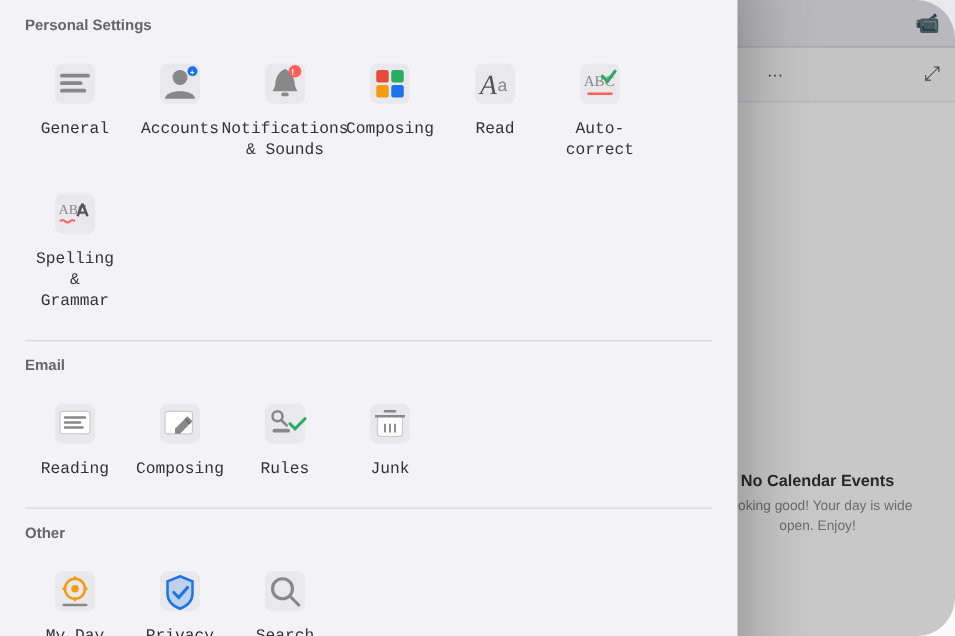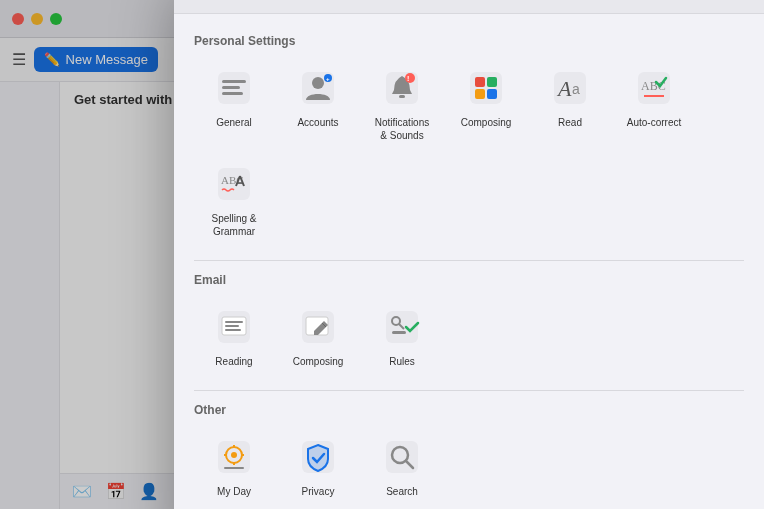--- a/index.html
+++ b/index.html
@@ -157,22 +157,23 @@
       color: #555;
     }
 
     
     .modal-overlay {
       position: absolute;
       top: 0; left: 0; right: 0; bottom: 0;
       background: rgba(0,0,0,0.2);
       display: flex;
       align-items: center;
-      justify-content: flex-end;
+      justify-content: flex-start;
       z-index: 100;
+      border-radius: 31px;
     }
 
     
     .prefs-dialog {
       width: 590px;
       background: #f2f2f7;
       border-radius: 12px;
       box-shadow: 0 20px 60px rgba(0,0,0,0.35);
       overflow: hidden;
     }
@@ -214,24 +215,25 @@
       gap: 6px;
     }
     .prefs-icon {
       width: 44px;
       height: 44px;
       display: flex;
       align-items: center;
       justify-content: center;
     }
     .prefs-item-label {
-      font-size: 10px;
+      font-size: 13px;
       color: #333;
       text-align: center;
       line-height: 1.3;
+      font-family: Liberation Mono, monospace;
     }
 
     
     .section-divider {
       border: none;
       border-top: 1px solid #d8d8dd;
       margin: 4px 0 12px;
     }
   </style>
 </head>
@@ -453,20 +455,34 @@
                 <rect x="4" y="4" width="32" height="32" rx="6" fill="#e8e8ed"></rect>
                 <circle cx="14" cy="14" r="4" fill="none" stroke="#888" stroke-width="2"></circle>
                 <line x1="17" y1="17" x2="22" y2="22" stroke="#888" stroke-width="2"></line>
                 <path d="M24 20 L28 24 L36 16" stroke="#27ae60" stroke-width="2.5" fill="none" stroke-linecap="round"></path>
                 <rect x="10" y="24" width="14" height="3" rx="1.5" fill="#888"></rect>
               </svg>
             </div>
             <span class="prefs-item-label">Rules</span>
           </div>
 
+          <div class="prefs-item">
+            <div class="prefs-icon">
+              <svg width="40" height="40" viewBox="0 0 40 40">
+                <rect x="4" y="4" width="32" height="32" rx="6" fill="#e8e8ed"></rect>
+                <rect x="10" y="14" width="20" height="16" rx="2" fill="white" stroke="#ccc"></rect>
+                <line x1="8" y1="14" x2="32" y2="14" stroke="#888" stroke-width="2"></line>
+                <line x1="16" y1="10" x2="24" y2="10" stroke="#888" stroke-width="2" stroke-linecap="round"></line>
+                <line x1="16" y1="20" x2="16" y2="27" stroke="#888" stroke-width="1.5"></line>
+                <line x1="20" y1="20" x2="20" y2="27" stroke="#888" stroke-width="1.5"></line>
+                <line x1="24" y1="20" x2="24" y2="27" stroke="#888" stroke-width="1.5"></line>
+              </svg>
+            </div>
+            <span class="prefs-item-label">Junk</span>
+          </div>
 
         </div>
 
         <hr class="section-divider">
 
         <div class="prefs-section-title">Other</div>
         <div class="prefs-grid">
 
 
           <div class="prefs-item">

